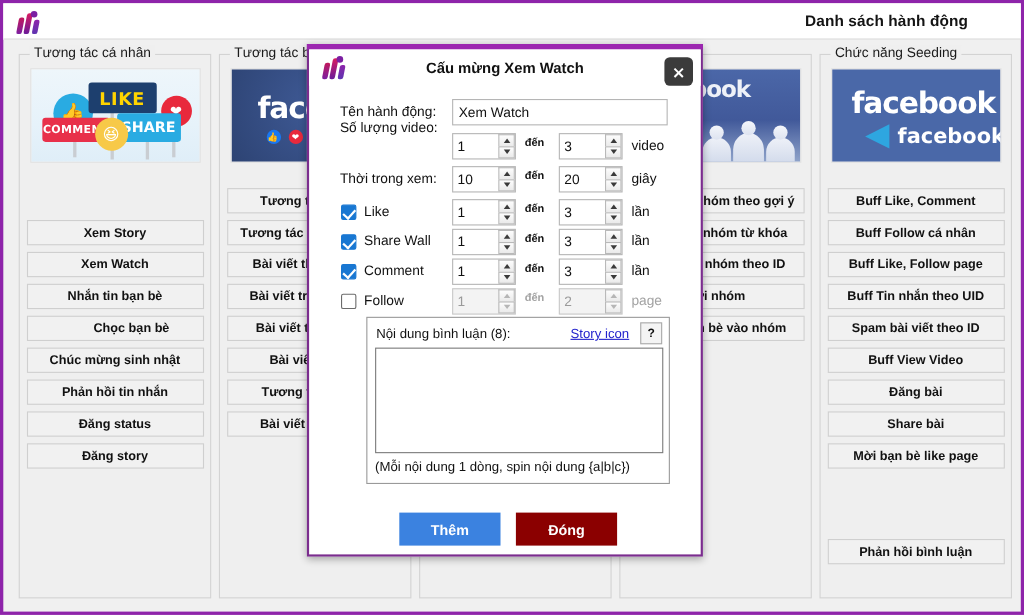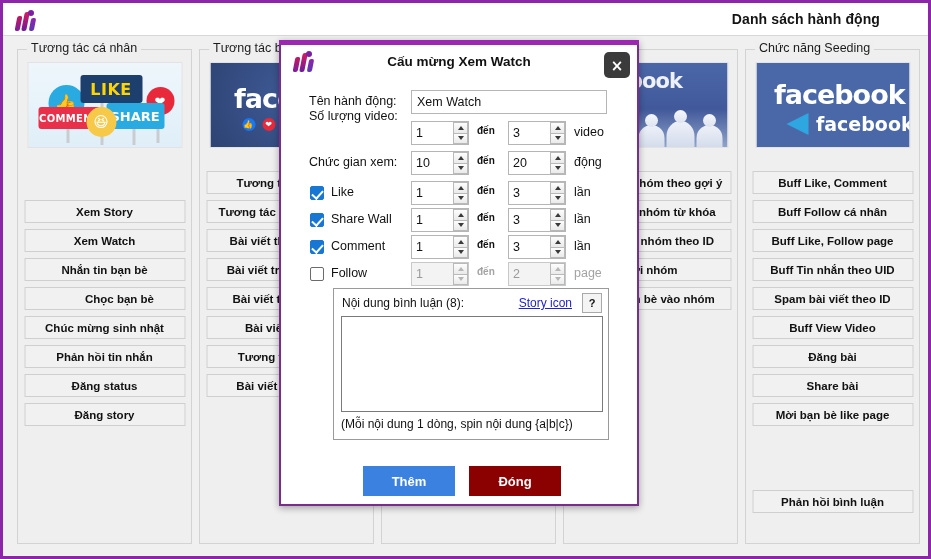--- a/index.html
+++ b/index.html
@@ -372,21 +372,21 @@
           <div>
               <span class="caret up"></span>
             </div>
           <div>
               <span class="caret down"></span>
             </div>
         </div>
       </div>
       <div class="unit" style="left:293px;top:43px;">video</div>
 
-      <div class="flabel" style="left:28px;top:73px;">Chức gian xem:</div>
+      <div class="flabel" style="left:28px;top:73px;">Thời trong xem:</div>
       <div class="spin" style="left:130px;top:69px;">
         <input value="10" style="">
         <div class="arrows">
           <div>
               <span class="caret up"></span>
             </div>
           <div>
               <span class="caret down"></span>
             </div>
         </div>
@@ -396,21 +396,21 @@
         <input value="20" style="">
         <div class="arrows">
           <div>
               <span class="caret up"></span>
             </div>
           <div>
               <span class="caret down"></span>
             </div>
         </div>
       </div>
-      <div class="unit" style="left:293px;top:73px;">động</div>
+      <div class="unit" style="left:293px;top:73px;">giây</div>
 
       <div class="cbox on" style="left:29px;top:104px;"></div>
       <div class="cblabel" style="left:50px;top:103px;">Like</div>
       <div class="spin" style="left:130px;top:99px;">
         <input value="1" style="">
         <div class="arrows">
           <div>
               <span class="caret up"></span>
             </div>
           <div>

